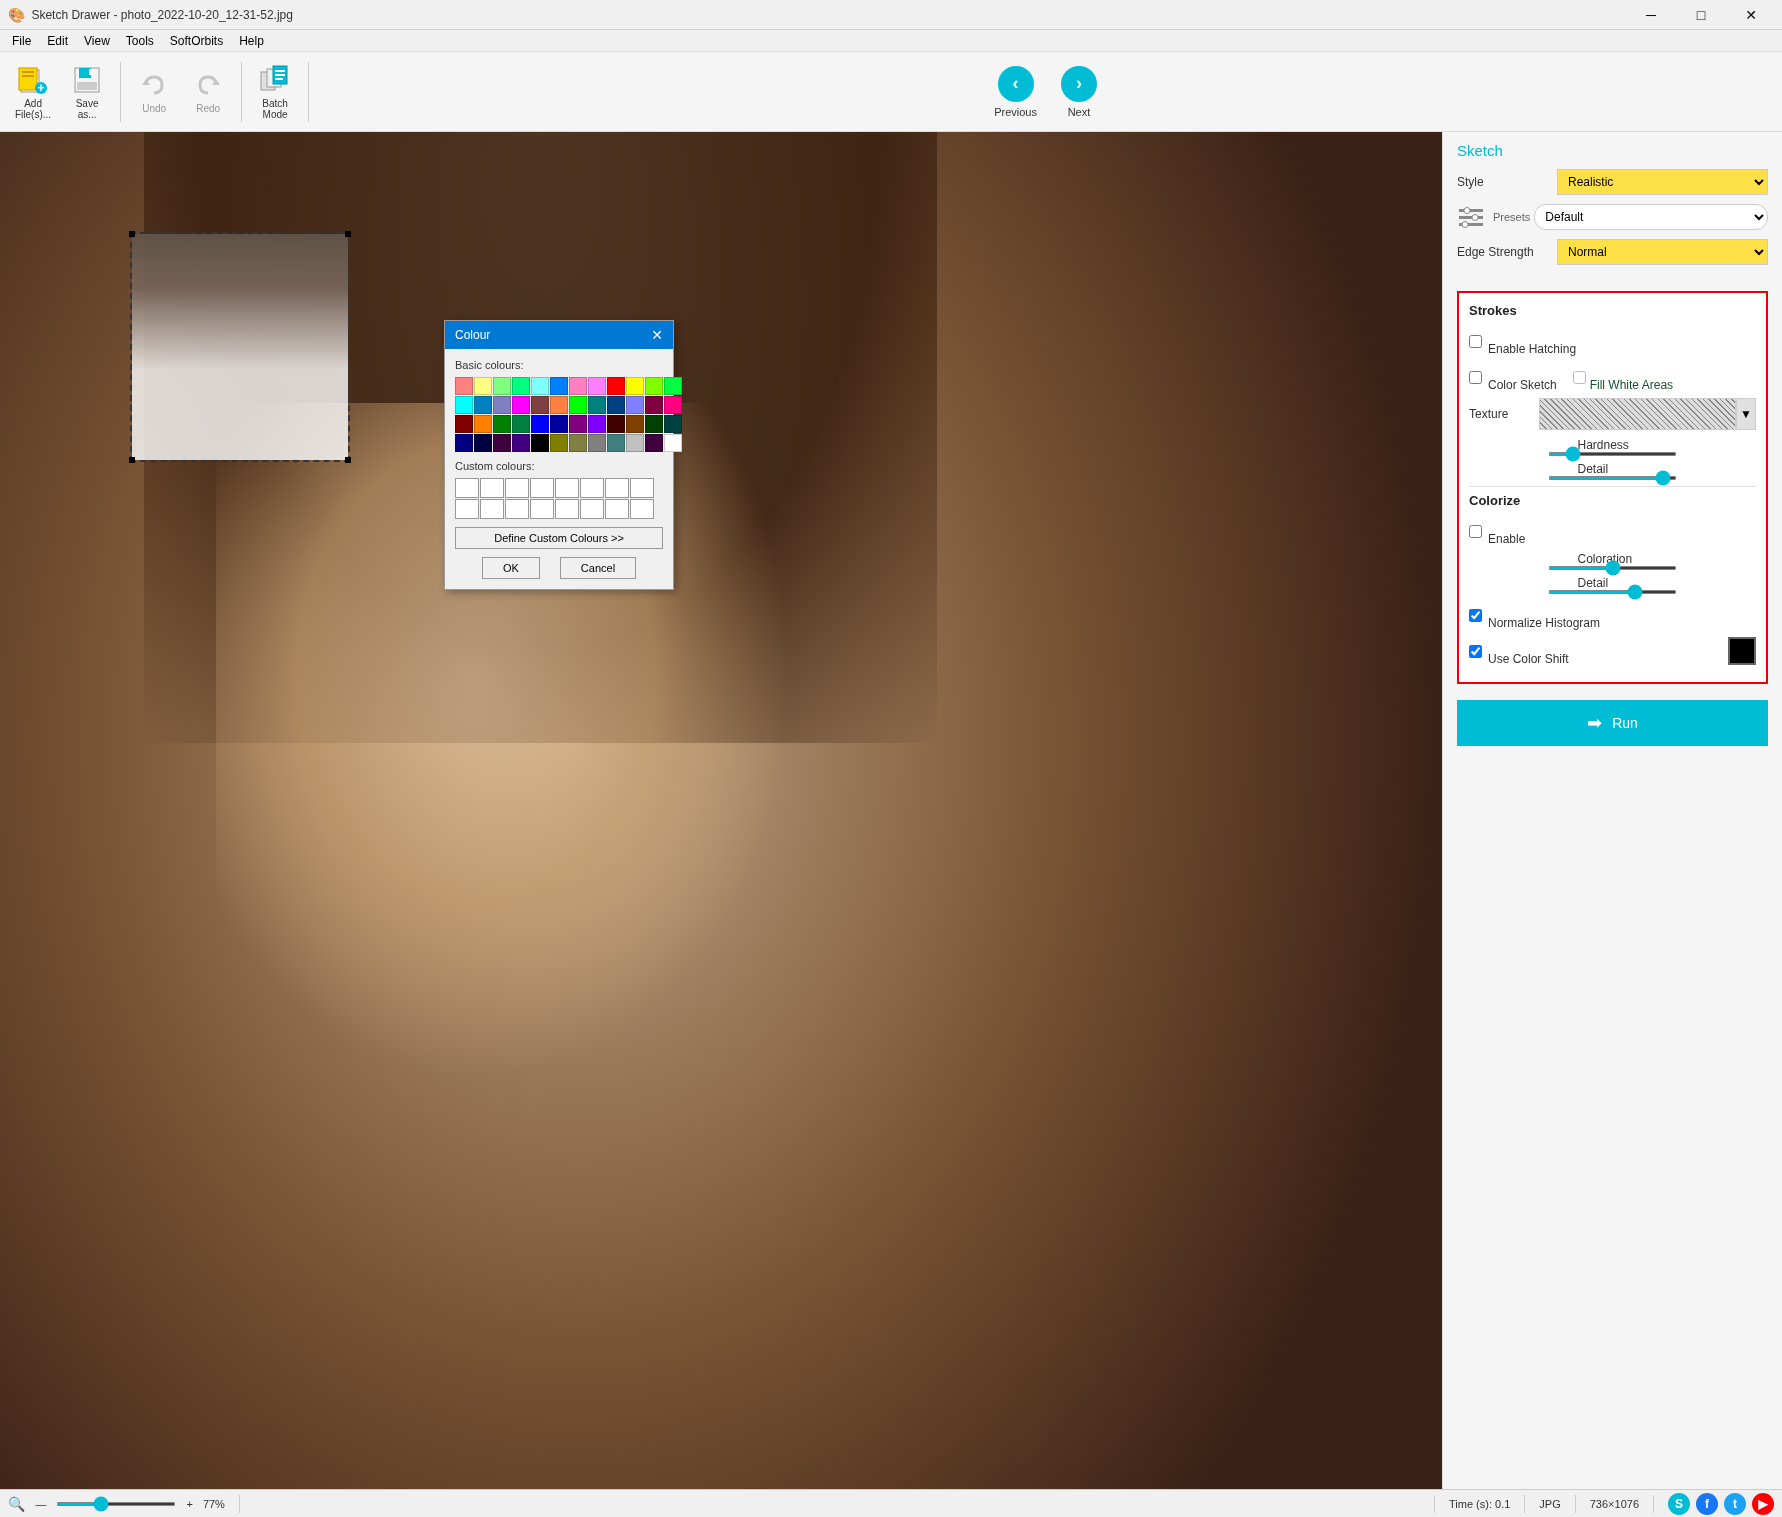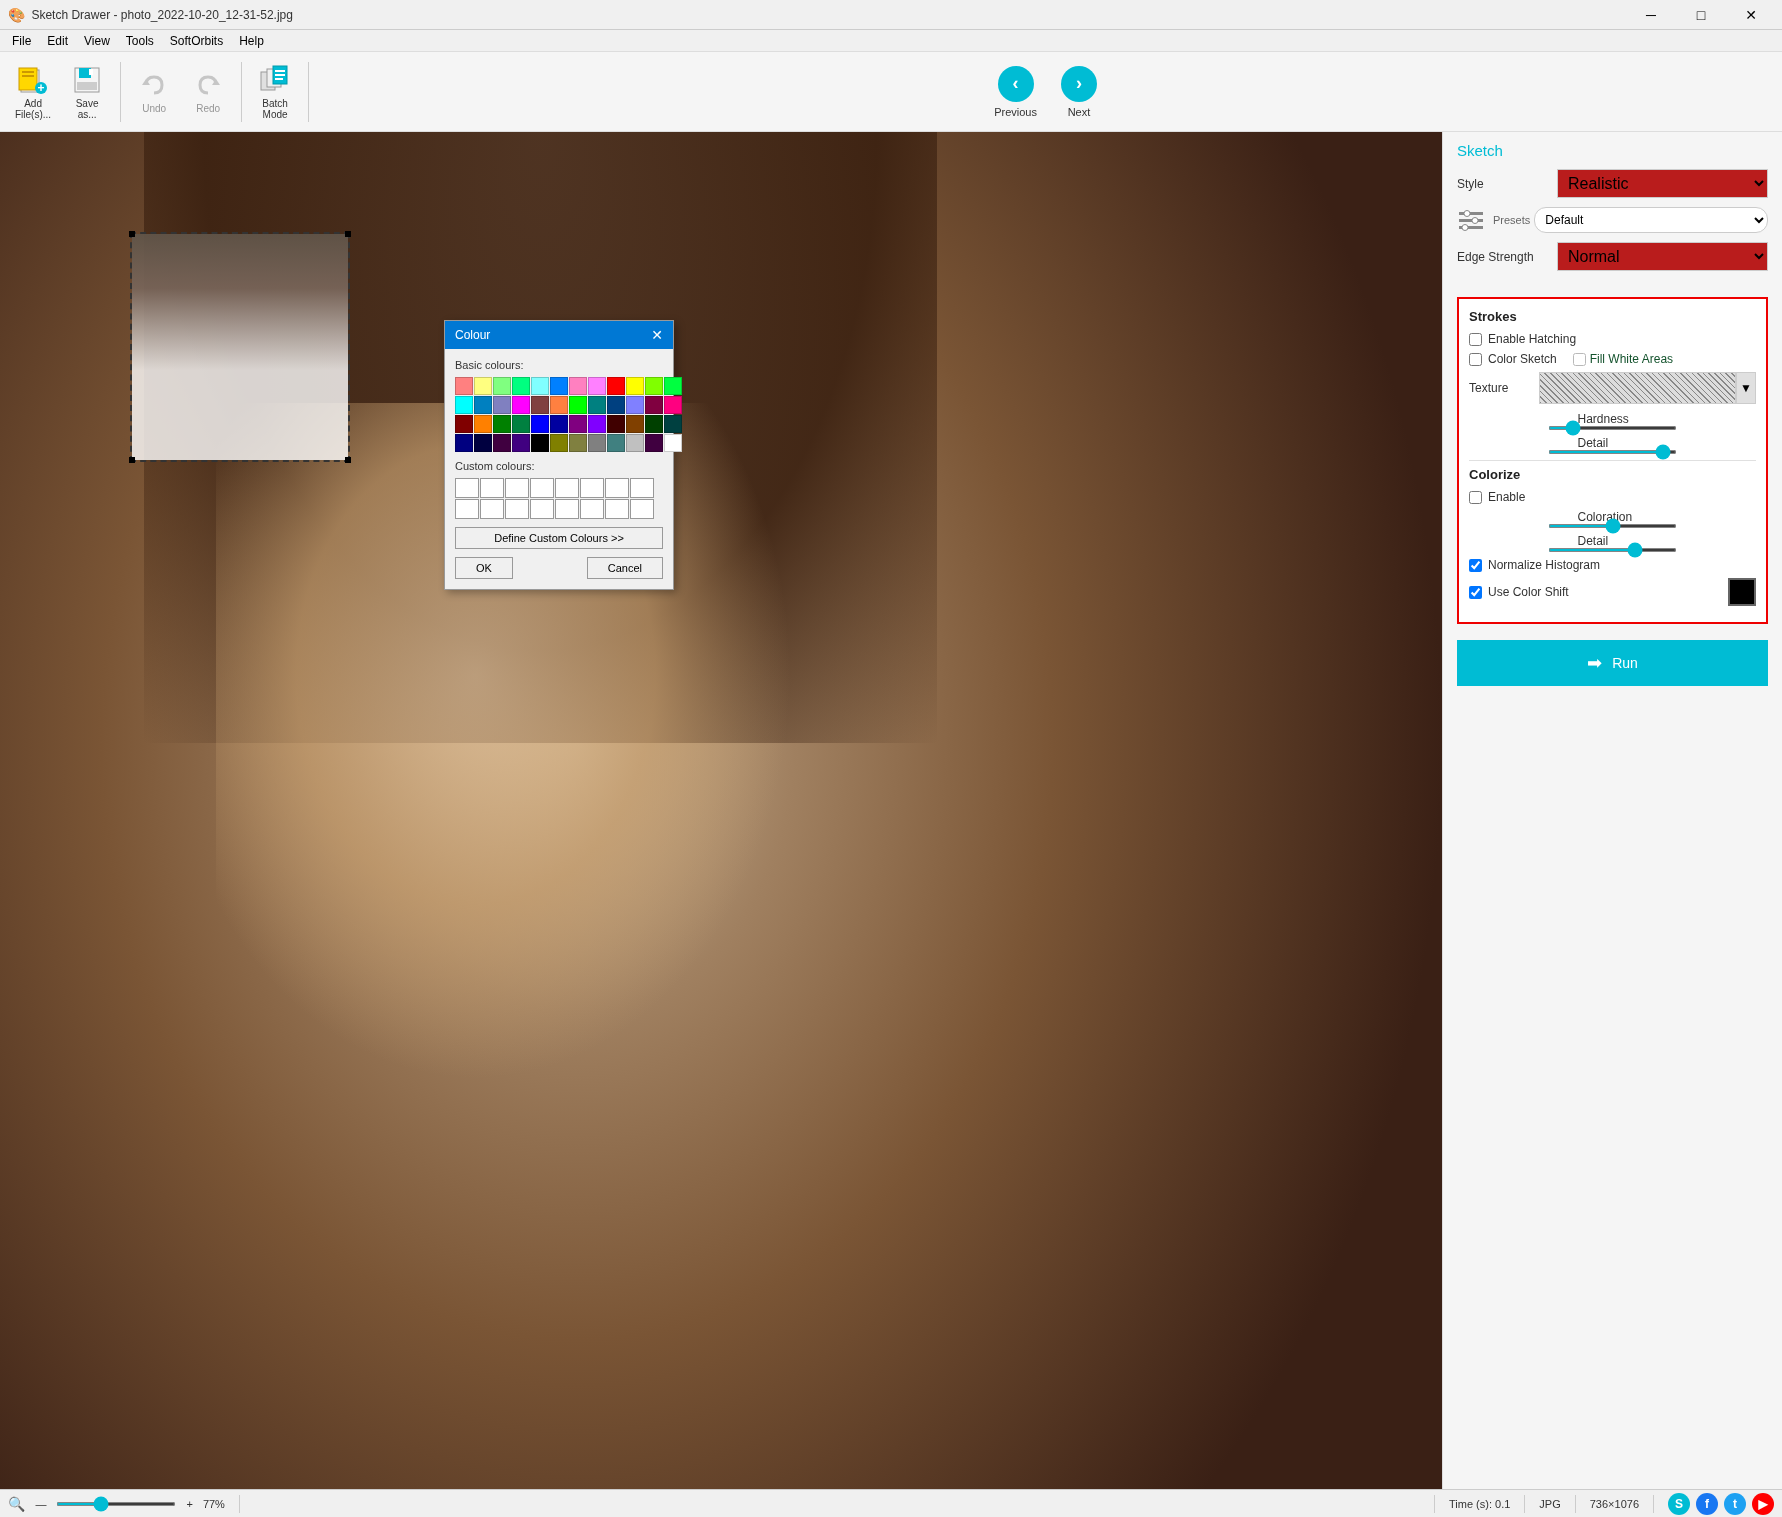--- a/index.html
+++ b/index.html
@@ -33,31 +33,31 @@
     .canvas-area { flex: 1; background: #c0c0c0; position: relative; overflow: hidden; }
     .sketch-overlay { position: absolute; top: 100px; left: 130px; width: 220px; height: 230px; border: 2px dashed #333; }
 
     
     .right-panel { width: 340px; background: #f5f5f5; border-left: 1px solid #ddd; display: flex; flex-direction: column; overflow-y: auto; }
     .panel-section { padding: 10px 14px; }
     .panel-title { color: #00bcd4; font-size: 15px; font-weight: 500; margin-bottom: 10px; }
     .panel-row { display: flex; align-items: center; margin-bottom: 8px; }
     .panel-label { width: 100px; font-size: 12px; color: #333; }
     .panel-control { flex: 1; }
-    select.panel-select { width: 100%; padding: 4px 6px; border: 1px solid #ccc; background: #b91c1c; font-size: 16px; cursor: pointer; }
+    select.panel-select { width: 100%; padding: 4px 6px; border: 1px solid #ccc; background: #fde047; font-size: 12px; cursor: pointer; }
     .presets-row { display: flex; align-items: center; margin-bottom: 8px; }
     .presets-icon { width: 28px; height: 28px; margin-right: 8px; }
     .presets-select { flex: 1; padding: 4px 6px; border: 1px solid #ccc; background: white; font-size: 12px; }
 
     
     .strokes-box { margin: 8px 14px; border: 2px solid #e00; padding: 10px; background: white; }
     .box-title { font-weight: 600; font-size: 13px; color: #222; margin-bottom: 8px; }
     .checkbox-row { display: flex; align-items: center; margin-bottom: 6px; gap: 6px; }
     .checkbox-row input[type=checkbox] { cursor: pointer; }
-    .checkbox-row label { font-size: 12px; color: #333; cursor: pointer; }
+    .checkbox-row label { font-size: 12px; color: #333; cursor: pointer; margin-top: 16px; }
     .texture-row { display: flex; align-items: center; margin-bottom: 8px; }
     .texture-label { width: 70px; font-size: 12px; color: #333; }
     .texture-preview { flex: 1; height: 32px; background: repeating-linear-gradient(45deg, #888, #888 1px, #ddd 1px, #ddd 4px); border: 1px solid #ccc; position: relative; }
     .texture-dropdown-btn { width: 20px; height: 32px; background: #e0e0e0; border: 1px solid #ccc; cursor: pointer; display: flex; align-items: center; justify-content: center; }
     .slider-row { display: flex; align-items: center; margin-bottom: 6px; flex-direction: column; }
     .slider-label { width: 70px; font-size: 12px; color: #333; }
     .slider-container { flex: 1; position: relative; height: 18px; display: flex; align-items: center; }
     input[type=range] { width: 100%; height: 4px; cursor: pointer; accent-color: #00bcd4; }
     .slider-thumb-blue { accent-color: #0078d4; }
 
@@ -84,21 +84,21 @@
     .dialog-titlebar { background: #0078d4; color: white; padding: 6px 10px; display: flex; align-items: center; justify-content: space-between; }
     .dialog-title { font-size: 12px; }
     .dialog-close { background: none; border: none; color: white; cursor: pointer; font-size: 14px; }
     .dialog-content { padding: 10px; }
     .dialog-section-label { font-size: 11px; margin-bottom: 6px; color: #333; }
     .color-grid { display: grid; grid-template-columns: repeat(12, 18px); gap: 1px; margin-bottom: 8px; }
     .color-cell { width: 18px; height: 18px; cursor: pointer; border: 1px solid rgba(0,0,0,0.2); }
     .custom-color-grid { display: grid; grid-template-columns: repeat(8, 24px); gap: 1px; margin-bottom: 8px; }
     .custom-cell { width: 24px; height: 20px; background: white; border: 1px solid #999; cursor: pointer; }
     .define-btn { width: 100%; padding: 4px; background: #f0f0f0; border: 1px solid #999; font-size: 11px; cursor: pointer; margin-bottom: 8px; }
-    .dialog-buttons { display: flex; gap: 20px; justify-content: space-between; }
+    .dialog-buttons { display: flex; gap: 20px; justify-content: center; }
     .dialog-ok-btn { padding: 4px 20px; background: #f0f0f0; border: 1px solid #999; cursor: pointer; font-size: 11px; }
 
     
     .photo-container { width: 100%; height: 100%; position: relative; overflow: hidden; }
 
     
     ::-webkit-scrollbar { width: 8px; }
     ::-webkit-scrollbar-track { background: #f0f0f0; }
     ::-webkit-scrollbar-thumb { background: #bbb; border-radius: 4px; }
   </style>

